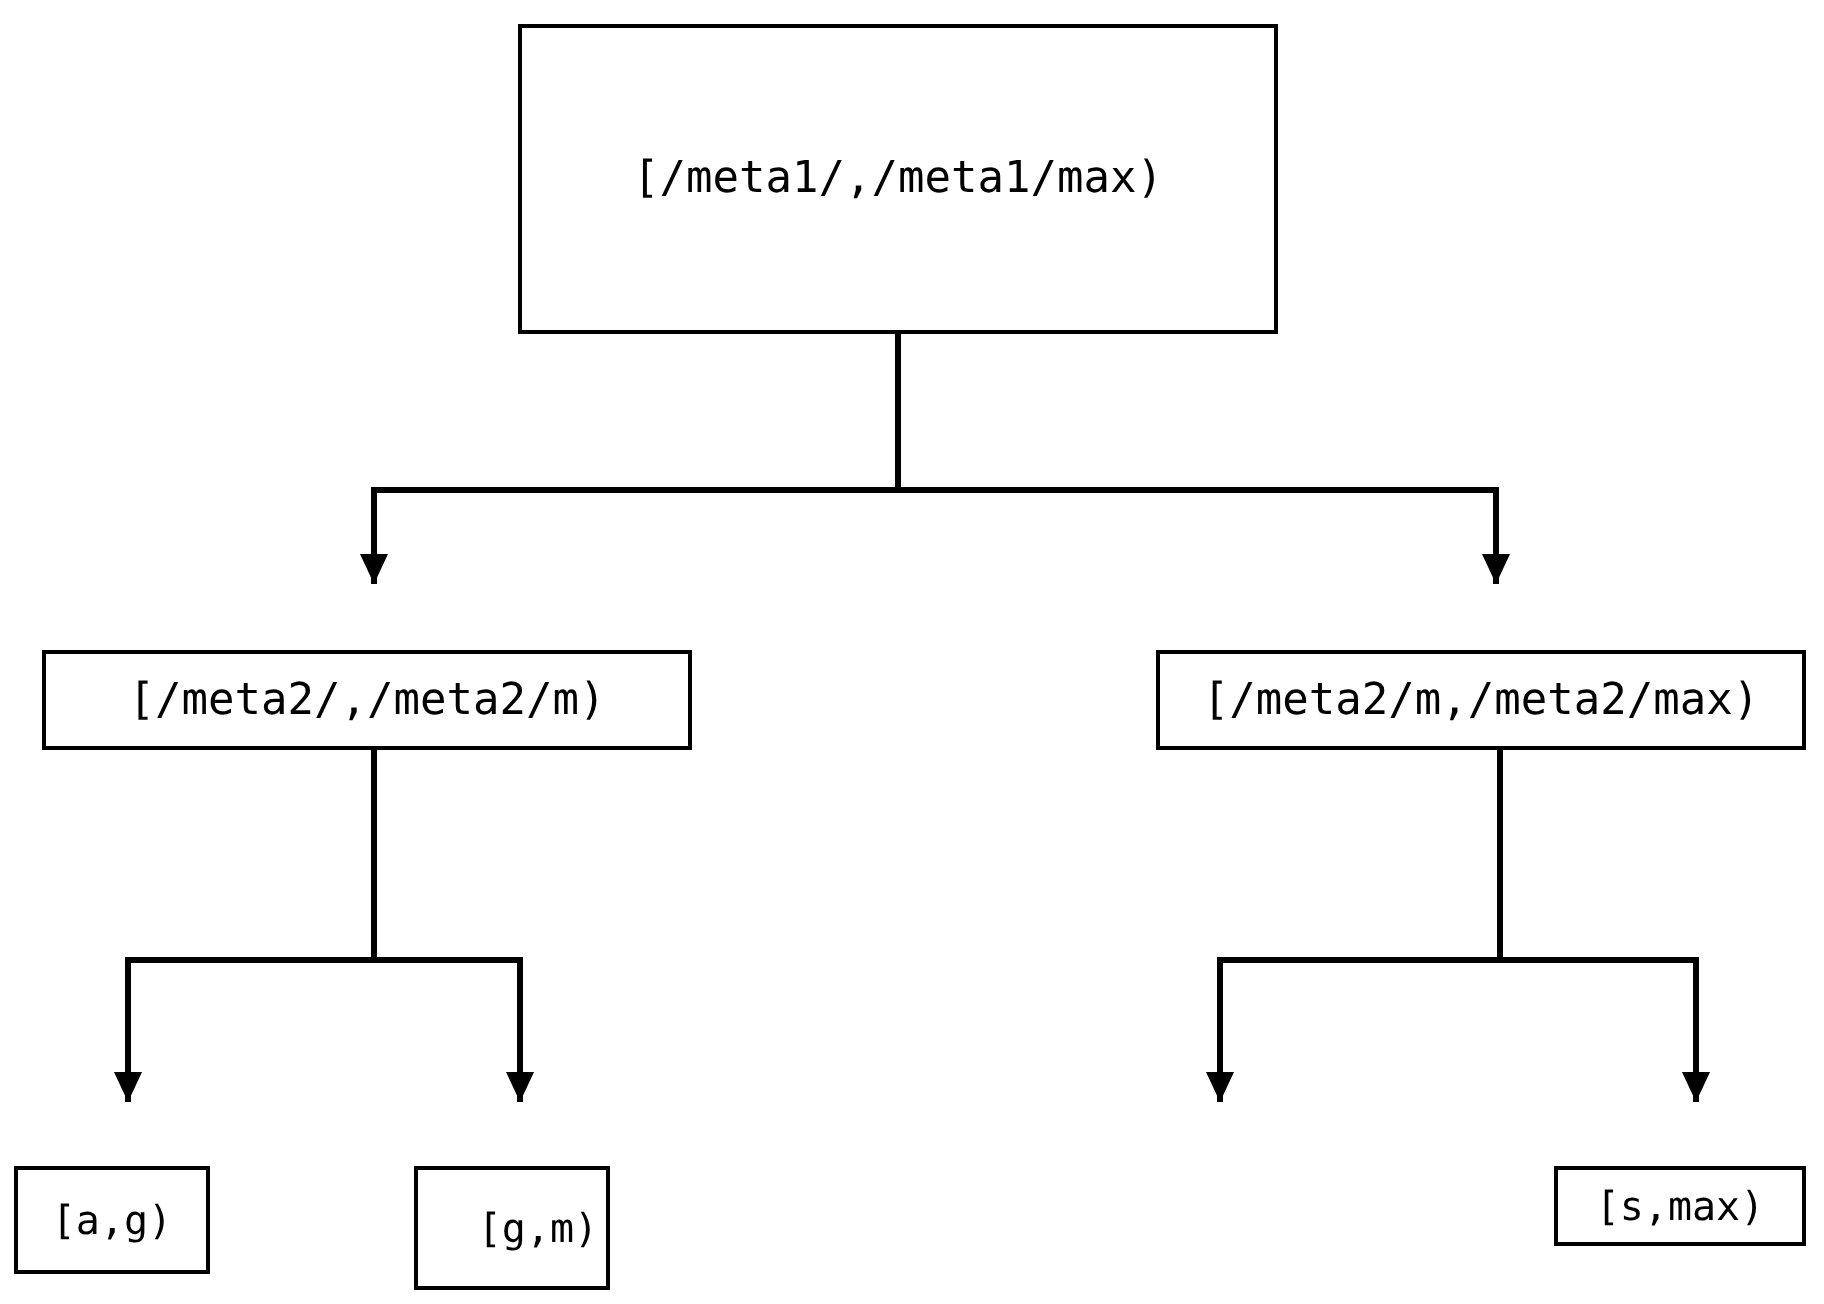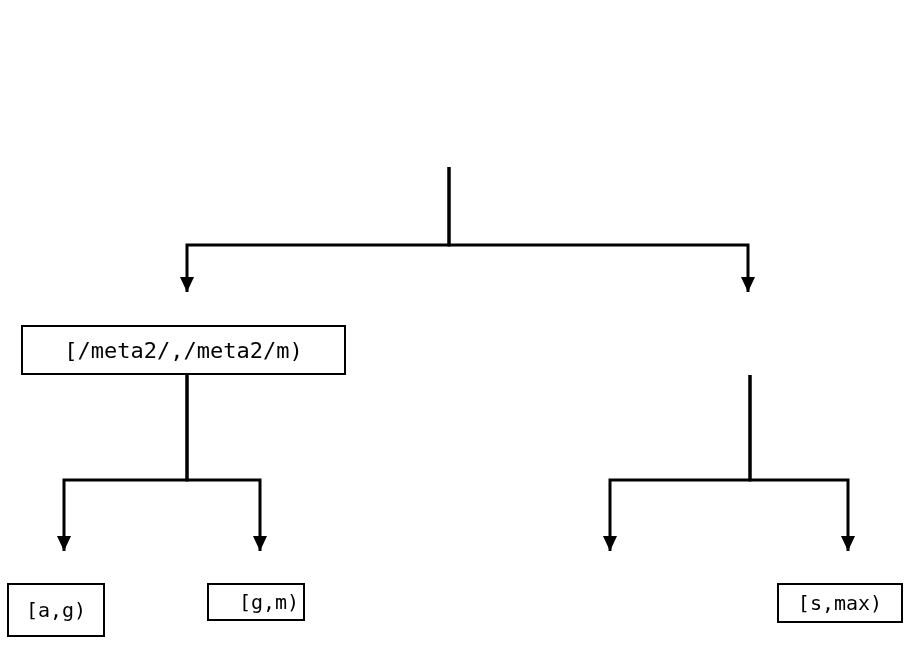--- a/index.html
+++ b/index.html
@@ -73,31 +73,37 @@
     </g>
 
     <g>
       <path d="M 750 375 L 750 480 L 610 480 L 610 551" fill="none" stroke="#000000" stroke-width="3" marker-end="url(#arrow-down)"></path>
     </g>
     <g>
       <path d="M 750 375 L 750 480 L 848 480 L 848 551" fill="none" stroke="#000000" stroke-width="3" marker-end="url(#arrow-down)"></path>
     </g>
   </svg>
 
+  <div class="node-box node-root" id="node-root" style="left:259px; top:12px; width:380px; height:155px;">
+    <span class="node-label">[/meta1/,/meta1/max)</span>
+  </div>
 
   <div class="node-box node-mid" id="node-mid-left" style="left:21px; top:325px; width:325px; height:50px;">
     <span class="node-label">[/meta2/,/meta2/m)</span>
   </div>
 
+  <div class="node-box node-mid" id="node-mid-right" style="left:578px; top:325px; width:325px; height:50px;">
+    <span class="node-label">[/meta2/m,/meta2/max)</span>
+  </div>
 
   <div class="node-box node-leaf" id="node-leaf-a-g" style="left:7px; top:583px; width:98px; height:54px;">
     <span class="node-label">[a,g)</span>
   </div>
 
-  <div class="node-box node-leaf" id="node-leaf-g-m" style="left:207px; top:583px; width:98px; height:38px;padding-left:26px;">
+  <div class="node-box node-leaf" id="node-leaf-g-m" style="left:207px; top:583px; width:98px; height:62px;padding-left:26px;">
     <span class="node-label">[g,m)</span>
   </div>
 
 
   <div class="node-box node-leaf" id="node-leaf-s-max" style="left:777px; top:583px; width:126px; height:40px;justify-content:center;">
     <span class="node-label">[s,max)</span>
   </div>
 
 </div>
 

